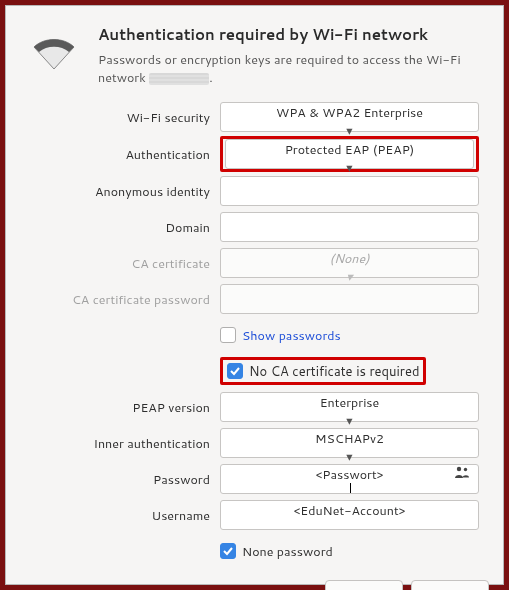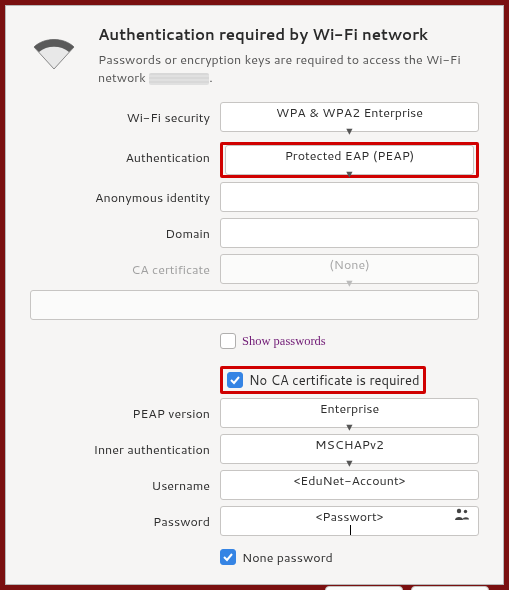--- a/index.html
+++ b/index.html
@@ -71,21 +71,21 @@
     border: 1px solid #c7c5c3;
     border-radius: 3px;
     padding: 0 10px;
     font-size: 12.5px;
     color: #2e2e2e;
     display: flex;
     align-items: center;
     justify-content: space-between;
     flex-direction: column;
   }
-  .select.disabled { color: #a8a8a8; background: #fbfbfa; }
+  .select.disabled { color: #a8a8a8; background: #fbfbfa; font-style: italic; }
   .select .chev { color: #555; }
   .select.disabled .chev { color: #bbb; }
   .input { justify-content: flex-start; position: relative; }
   .caret {
     display: inline-block;
     width: 1px; height: 16px;
     background: #000;
     margin-left: 1px;
   }
   .input-icon {
@@ -109,26 +109,25 @@
     align-items: center;
     justify-content: center;
     flex-shrink: 0;
   }
   .checkbox.checked {
     background: #3584e4;
     border-color: #3584e4;
   }
   .checkbox.checked svg { display: block; }
   .checkbox svg { display: none; }
-  .check-label.disabled { color: #701a75; font-family: Liberation Serif, serif; }
+  .check-label.disabled { color: #1d4ed8; }
   .highlight-box {
     border: 3px solid #d00000;
     border-radius: 2px;
     padding: 0 2px;
-    margin-top: 6px;
   }
   .footer {
     display: flex;
     justify-content: flex-end;
     gap: 8px;
     padding: 10px 14px 14px 0;
   }
   .btn {
     min-width: 78px;
     height: 30px;
@@ -208,20 +207,21 @@
       <div class="label disabled">CA certificate</div>
       <div class="control">
         <div class="select disabled">
           <span>(None)</span>
           <span class="chev">▾</span>
         </div>
       </div>
     </div>
 
     <div class="row">
+      <div class="label disabled">CA certificate password</div>
       <div class="control">
         <div class="input" style="background:#fbfbfa">
           <span></span>
         </div>
       </div>
     </div>
 
     <div class="row">
       <div class="label"></div>
       <div class="control check-row">
@@ -255,29 +255,20 @@
         </div>
       </div>
     </div>
 
     <div class="row">
       <div class="label">Inner authentication</div>
       <div class="control">
         <div class="select">
           <span>MSCHAPv2</span>
           <span class="chev">▾</span>
-        </div>
-      </div>
-    </div>
-
-    <div class="row">
-      <div class="label">Username</div>
-      <div class="control">
-        <div class="input">
-          <span>&lt;EduNet-Account&gt;</span>
         </div>
       </div>
     </div>
 
     <div class="row">
       <div class="label">Password</div>
       <div class="control">
         <div class="input">
           <span>&lt;Passwort&gt;</span>
             <span class="caret"></span>
@@ -287,20 +278,29 @@
               <path d="M1 13 C1 9 9 9 9 13 Z" fill="#444"></path>
               <circle cx="11.5" cy="4.5" r="1.7" fill="#444"></circle>
               <path d="M8.5 12.5 C9 9.5 15 9.5 15 12.5 Z" fill="#444"></path>
             </svg>
           </span>
         </div>
       </div>
     </div>
 
     <div class="row">
+      <div class="label">Username</div>
+      <div class="control">
+        <div class="input">
+          <span>&lt;EduNet-Account&gt;</span>
+        </div>
+      </div>
+    </div>
+
+    <div class="row">
       <div class="label"></div>
       <div class="control check-row">
         <span class="checkbox checked">
           <svg width="10" height="10" viewBox="0 0 10 10">
               <path d="M1 5 L4 8 L9 2" stroke="#fff" stroke-width="2" fill="none"></path>
             </svg>
         </span>
         <span class="check-label">None password</span>
       </div>
     </div>

